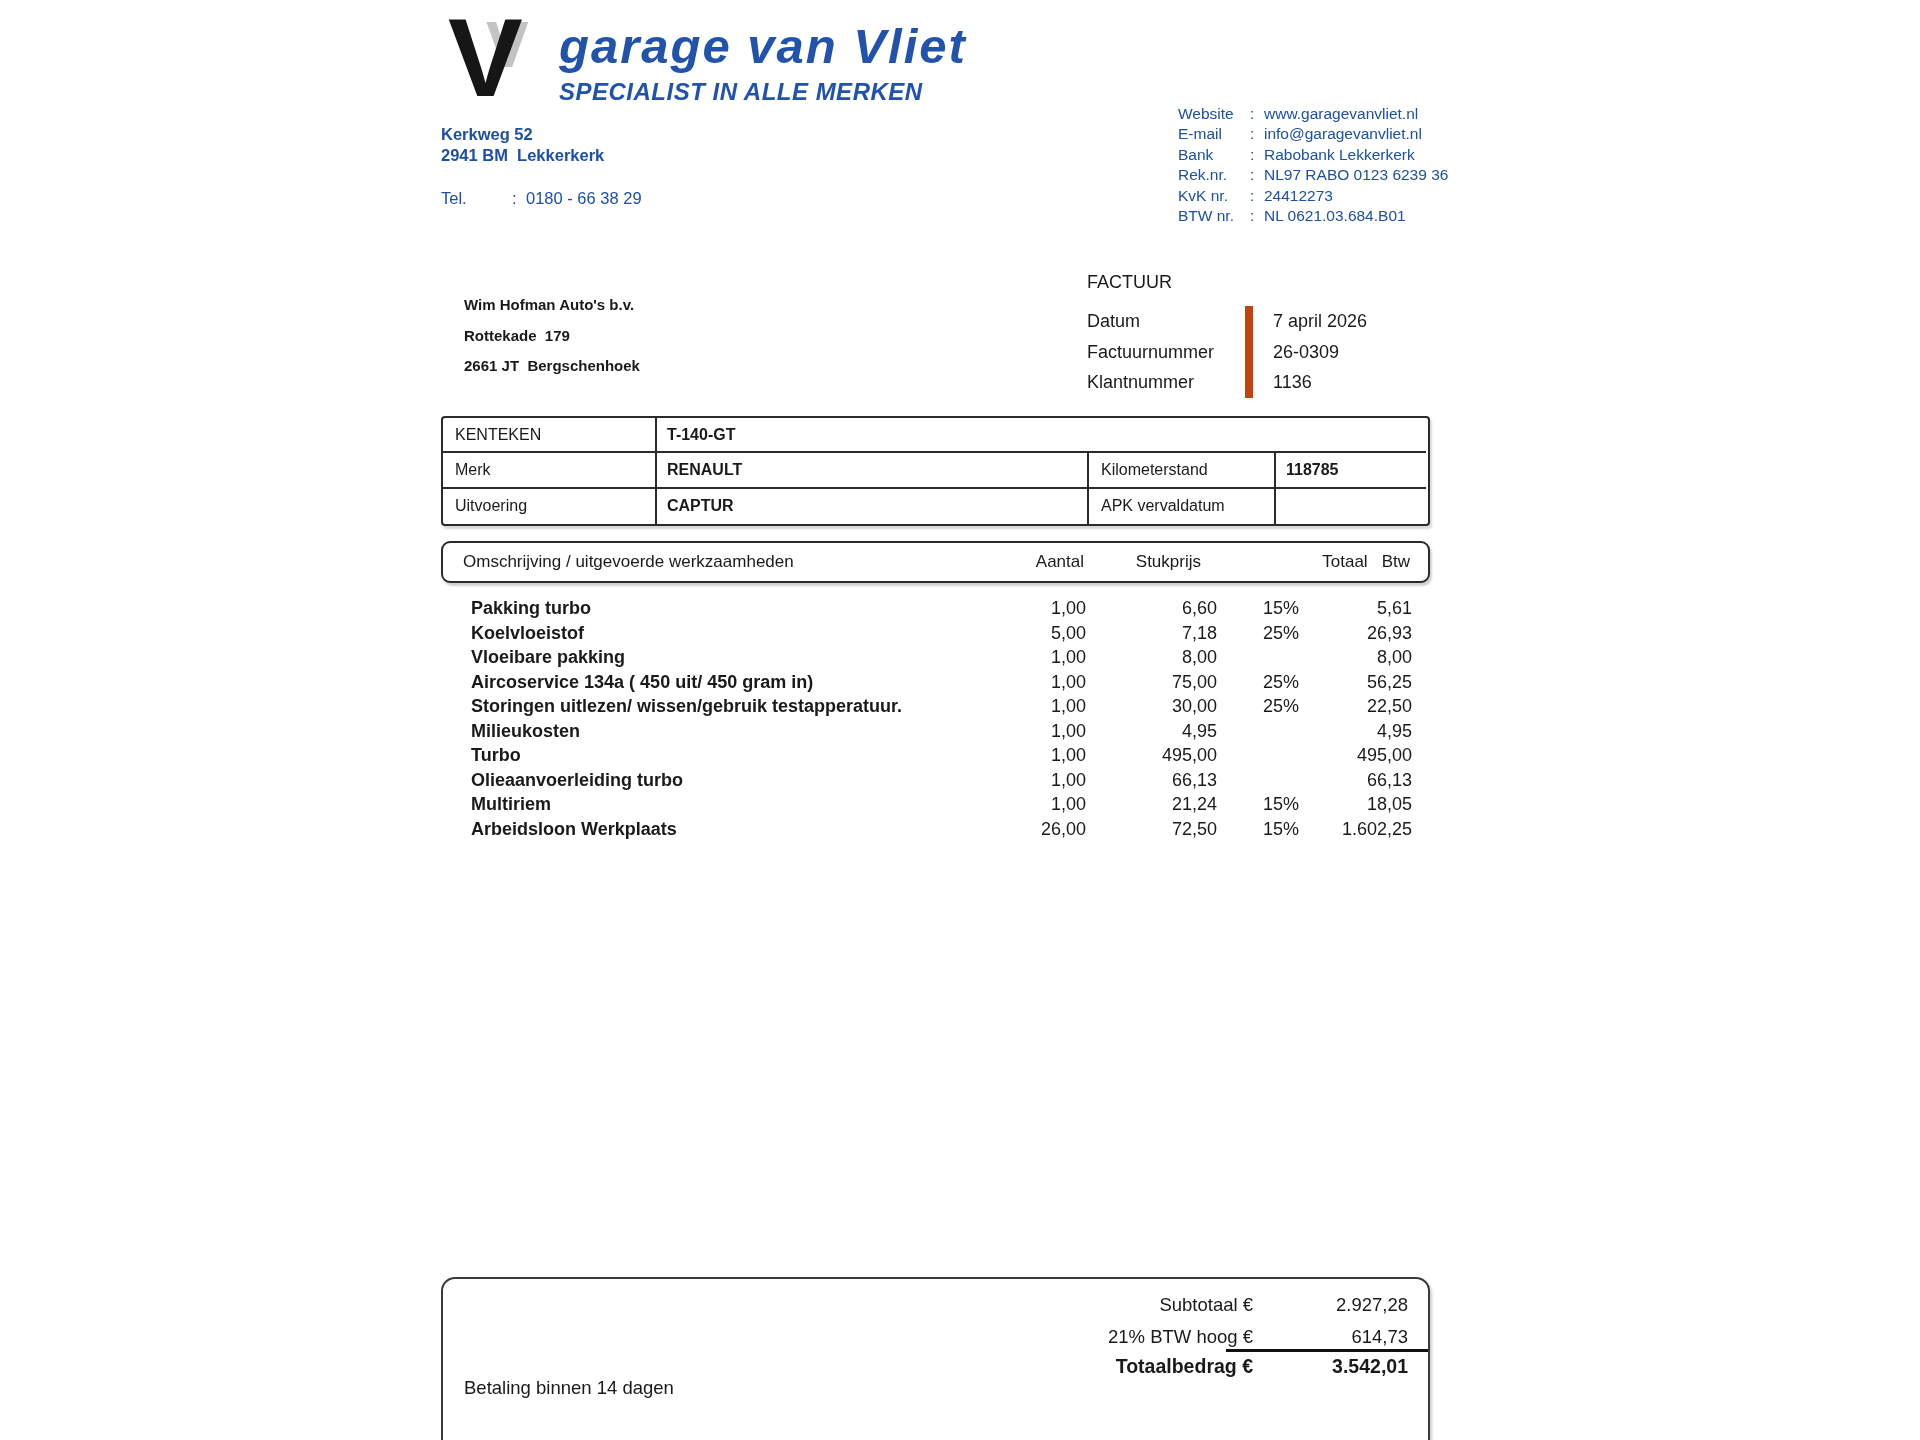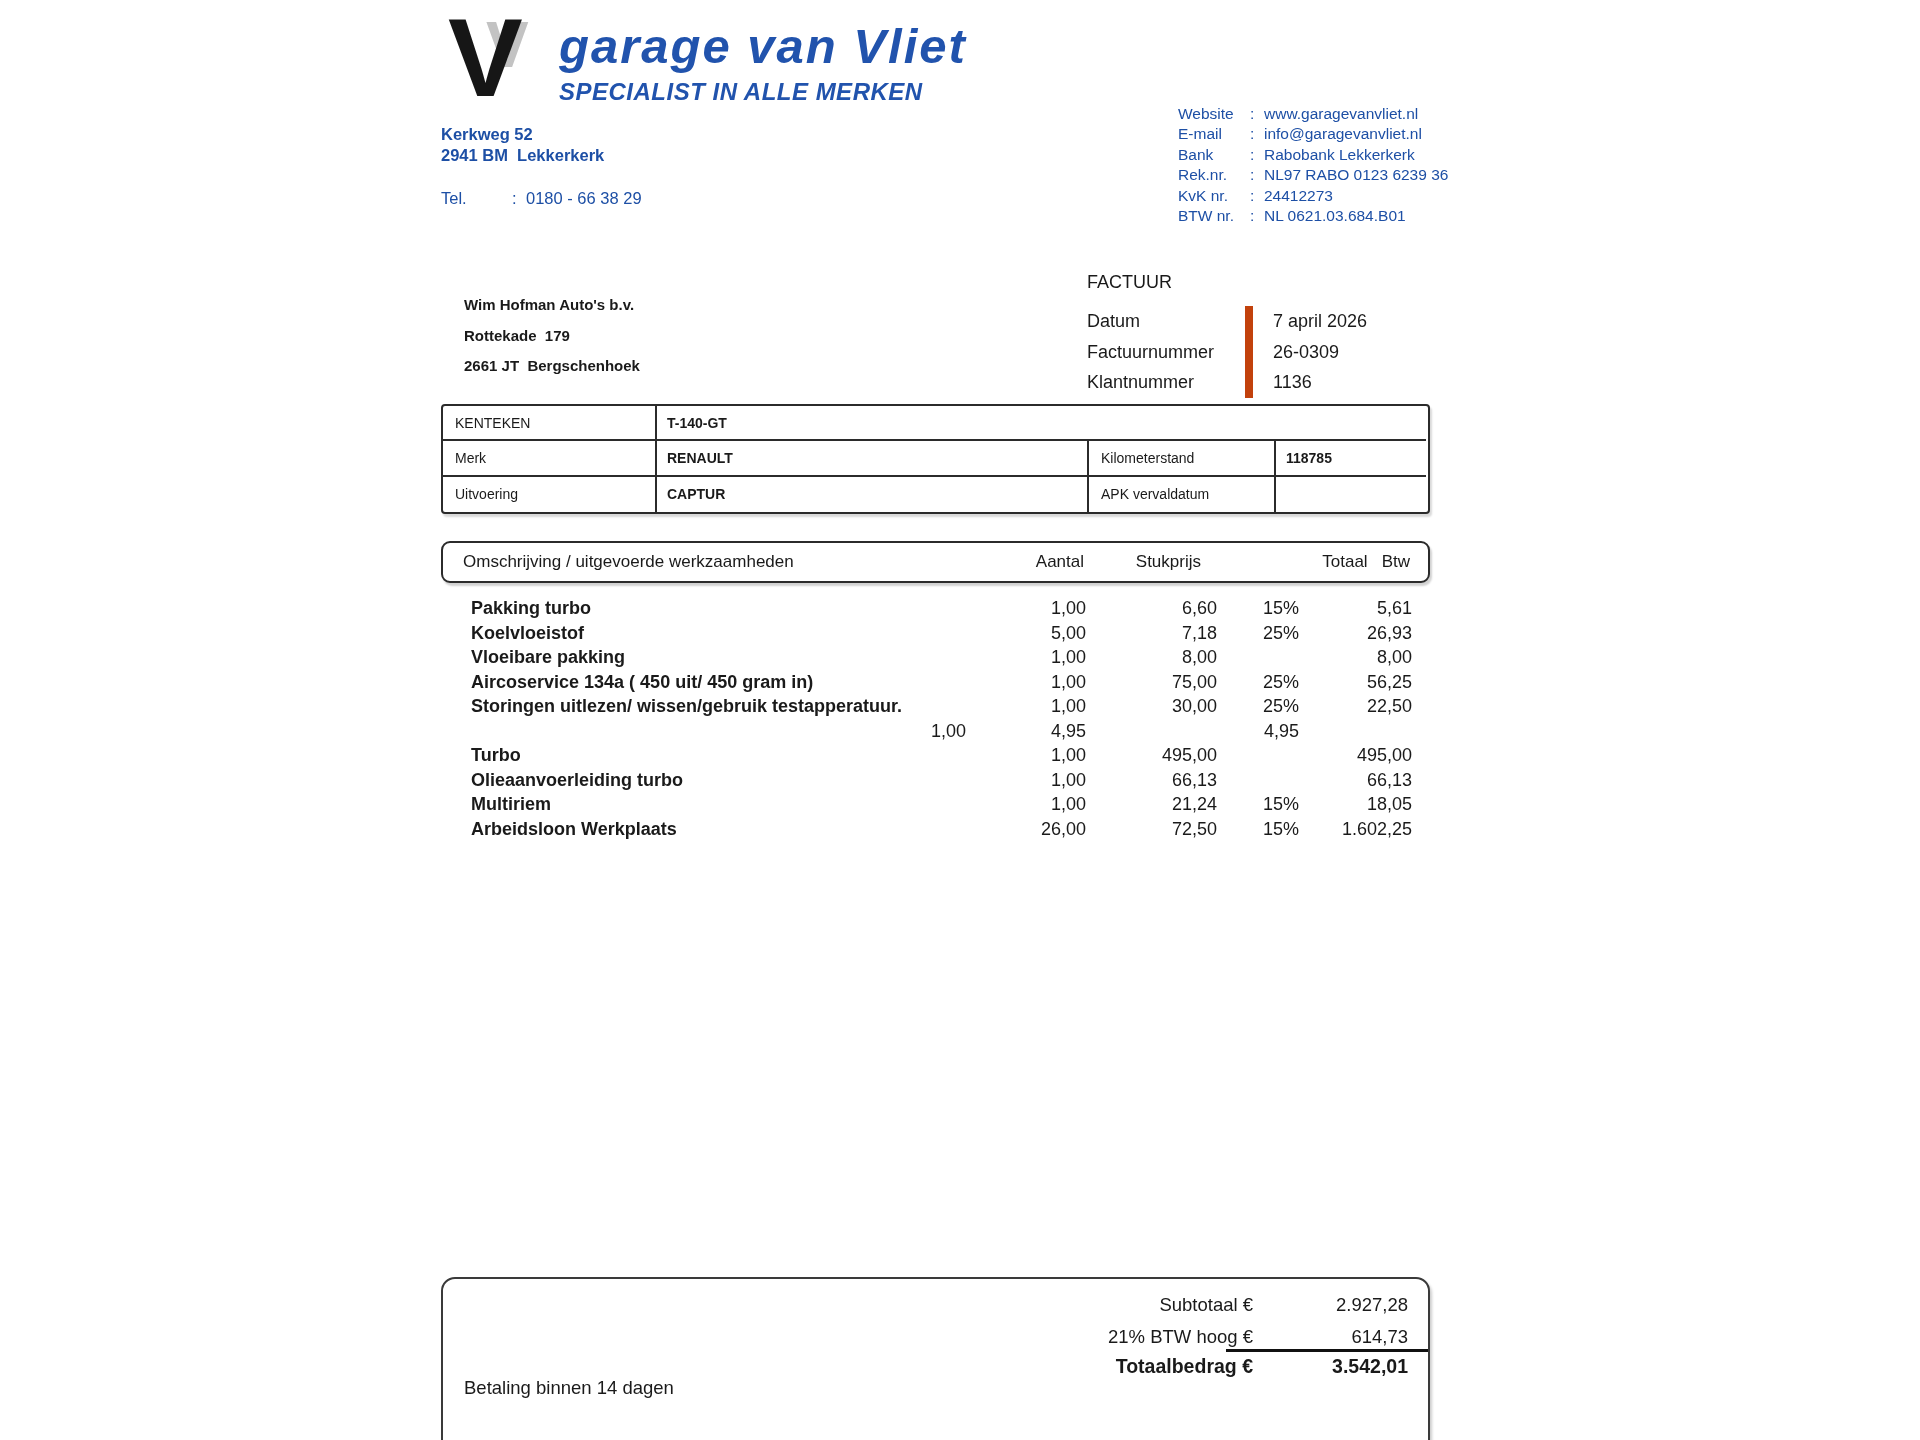--- a/index.html
+++ b/index.html
@@ -61,27 +61,27 @@
   .meta-labels { width: 158px; }
   .meta-labels div, .meta-values div { height: 30.6px; line-height: 30.6px; }
   .meta-values { border-left: 8px solid #c2410c; padding-left: 20px; min-width: 160px; }
 
   
   .customer { position: absolute; left: 464px; top: 290px; font-size: 15px; }
   .customer div { height: 30.6px; line-height: 30.6px; }
 
   
   .vehicle {
-    position: absolute; left: 441px; top: 404px; width: 989px;
+    position: absolute; left: 441px; top: 416px; width: 989px;
     border: 2px solid var(--border_dark, #2b2b2b); border-radius: 4px;
     box-shadow: 2px 3px 2px rgba(0,0,0,0.15);
     display: grid;
     grid-template-columns: 214px 432px 187px 150px;
     grid-auto-rows: 35.3px;
-    font-size: 14px;
+    font-size: 16px;
     background: #fff;
   }
   .vcell { display: flex; align-items: center; padding-left: 12px; }
   .vcell.val { padding-left: 10px; font-weight: bold; }
   .br { border-right: 2px solid var(--border_dark, #2b2b2b); }
   .bb { border-bottom: 2px solid var(--border_dark, #2b2b2b); }
   .span3 { grid-column: 2 / 5; }
 
   
   .items-header {
@@ -262,20 +262,21 @@
       <div class="num">56,25</div>
     </div>
     <div class="item-row">
       <div class="item-desc pre">Storingen uitlezen/ wissen/gebruik testapperatuur.</div>
       <div class="num">1,00</div>
       <div class="num">30,00</div>
       <div class="num">25%</div>
       <div class="num">22,50</div>
     </div>
     <div class="item-row">
+      <div class="item-desc pre">Milieukosten</div>
       <div class="num">1,00</div>
       <div class="num">4,95</div>
       <div class="num"></div>
       <div class="num">4,95</div>
     </div>
     <div class="item-row">
       <div class="item-desc pre">Turbo</div>
       <div class="num">1,00</div>
       <div class="num">495,00</div>
       <div class="num"></div>

